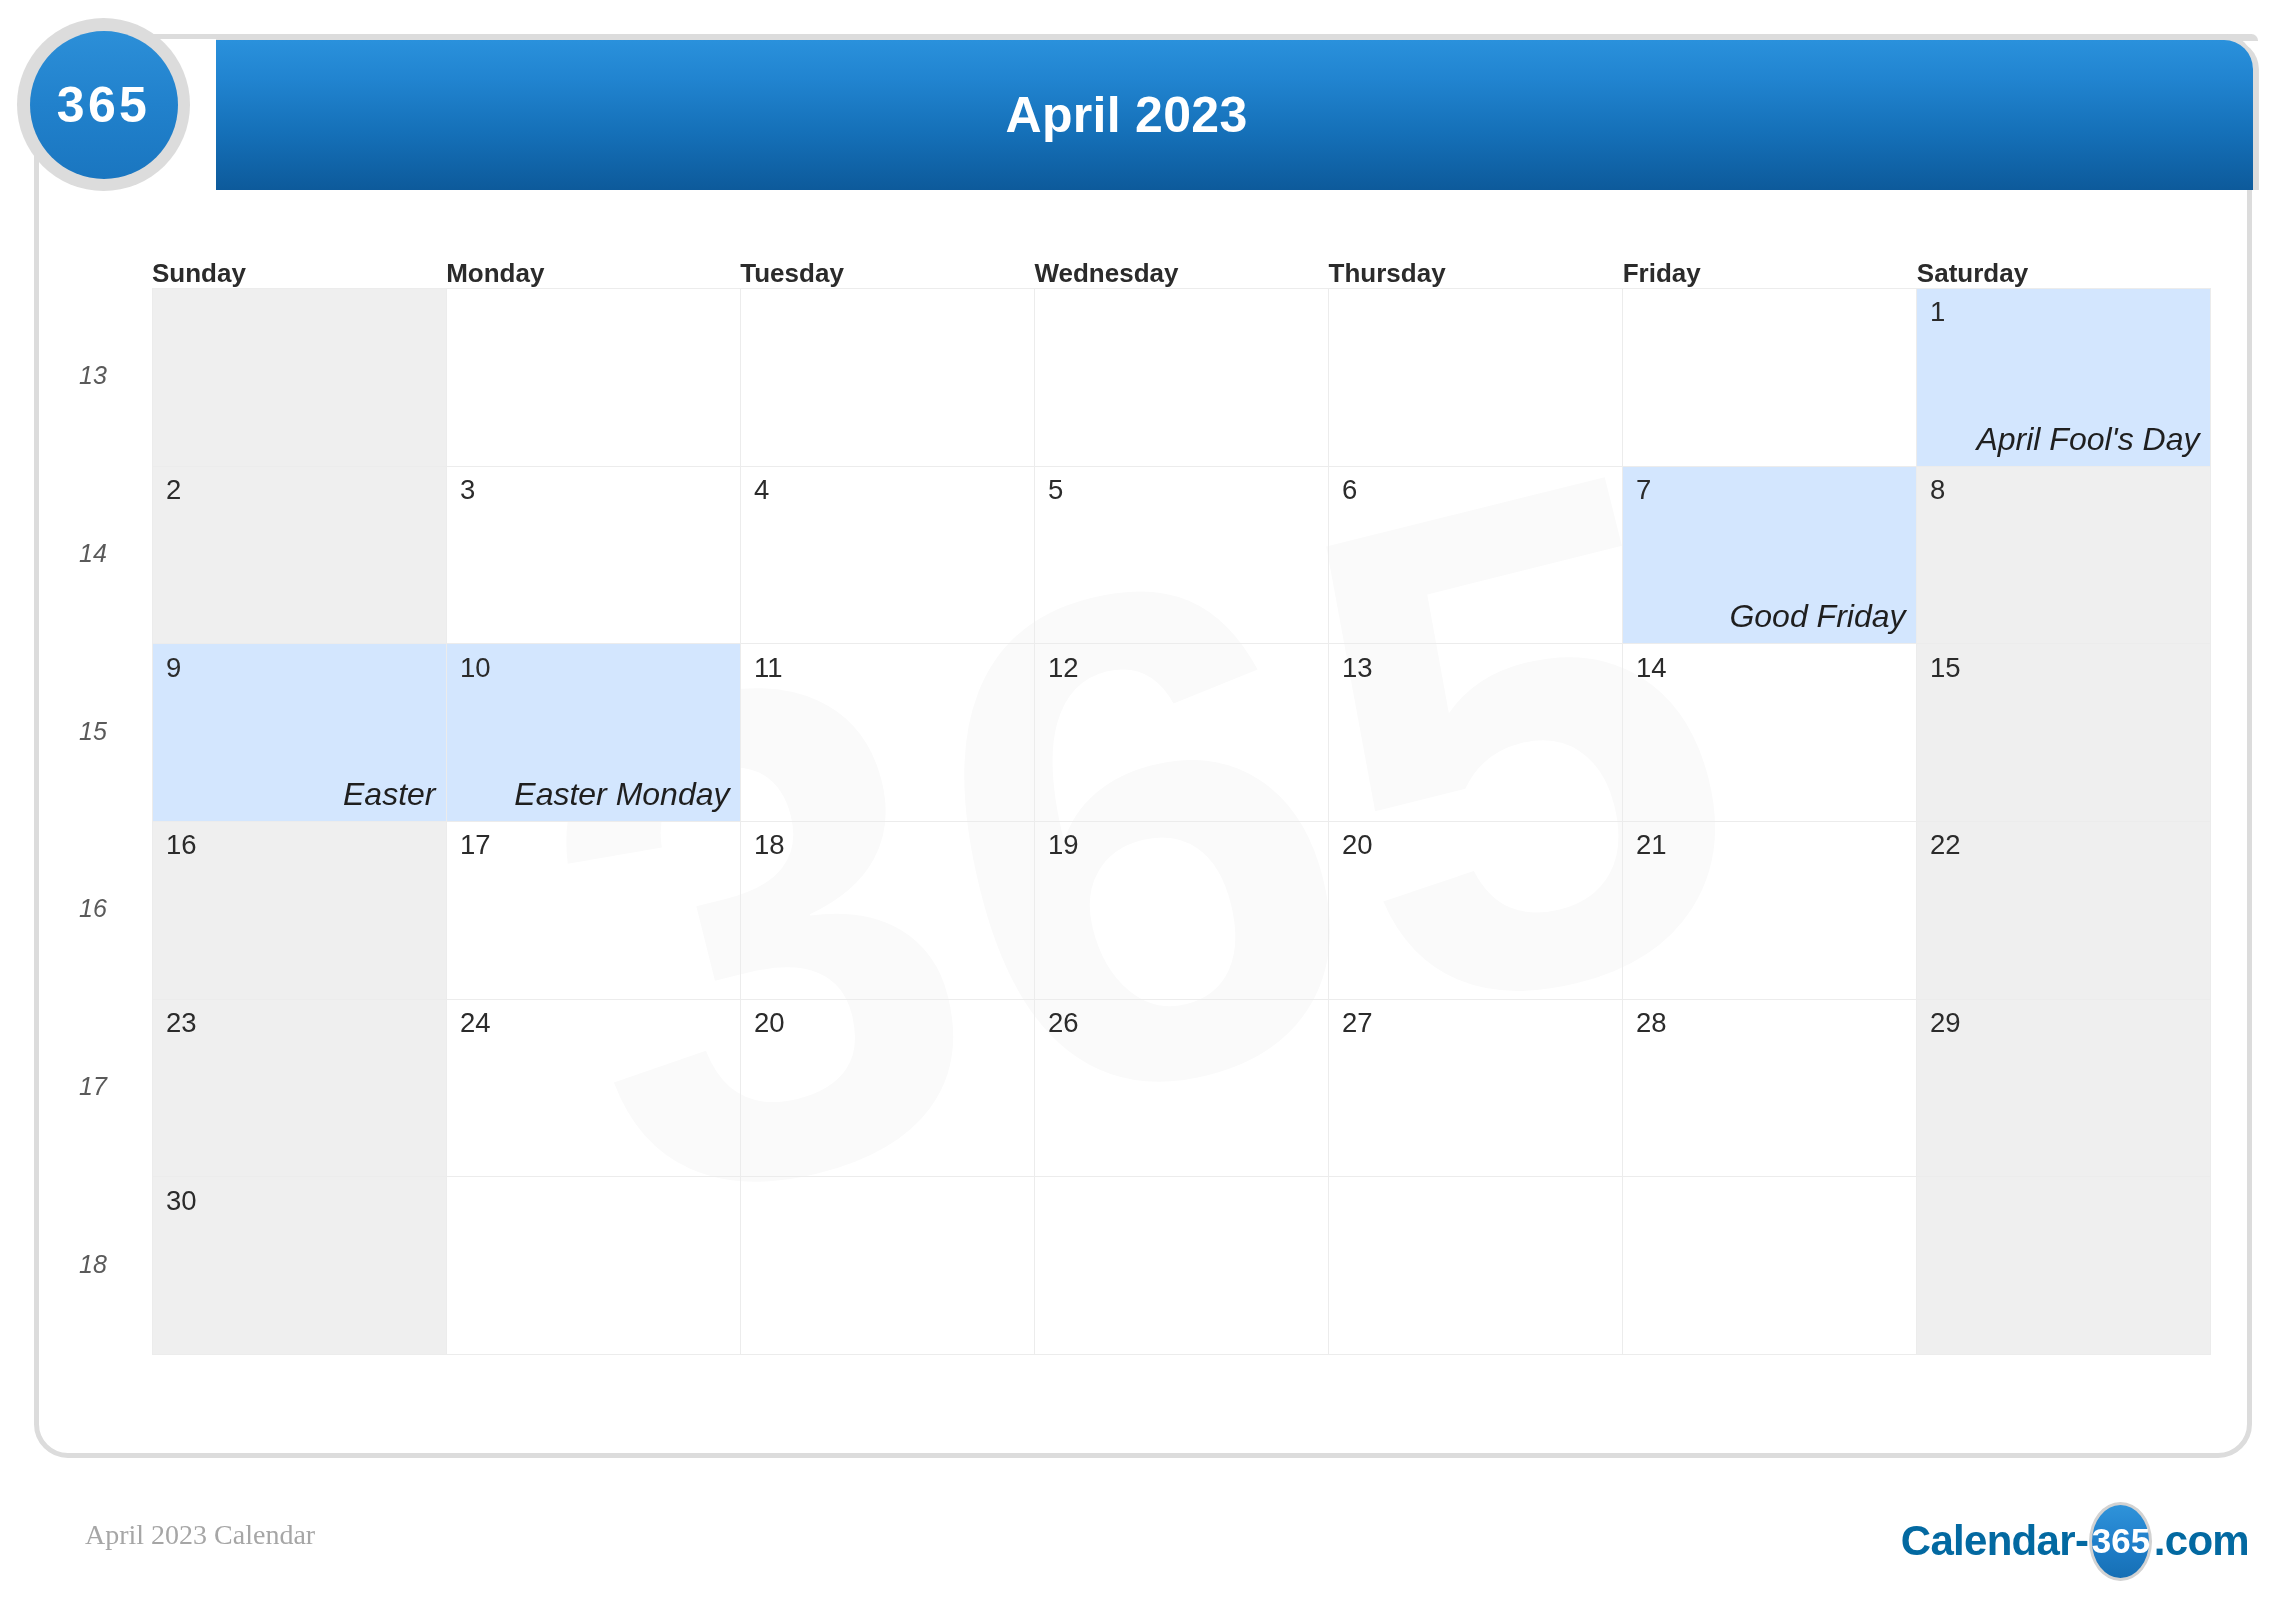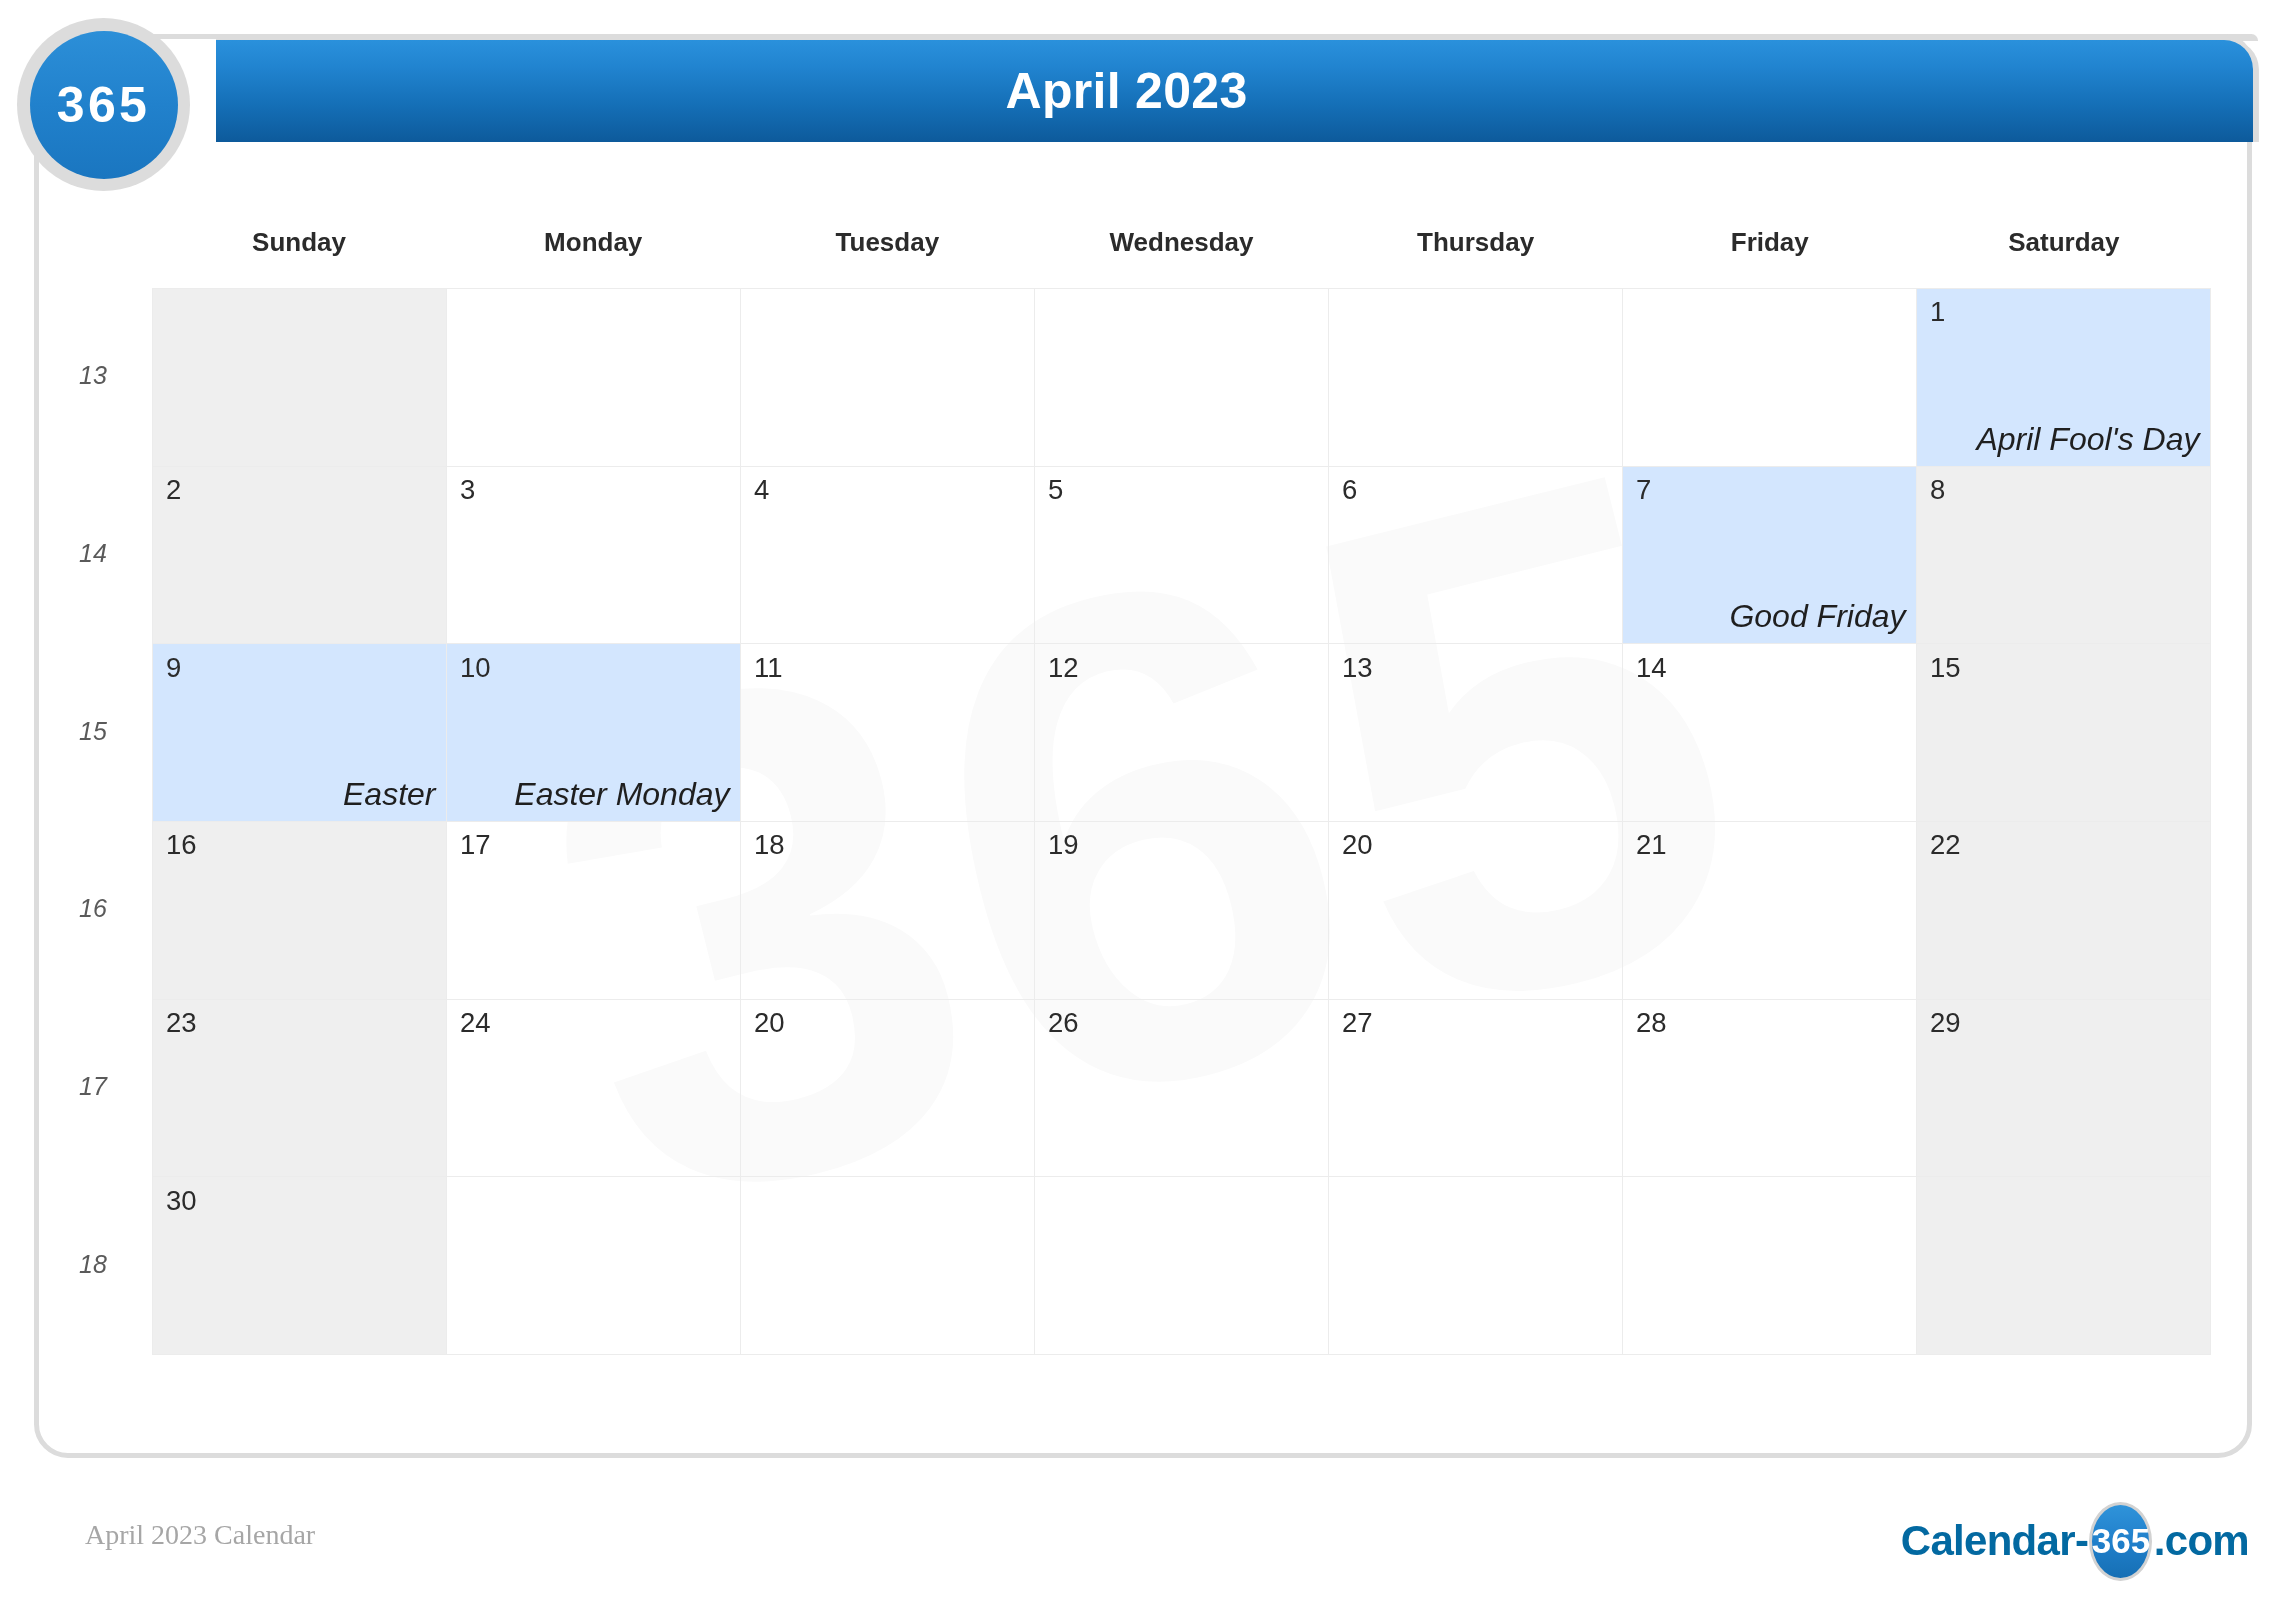--- a/index.html
+++ b/index.html
@@ -33,21 +33,21 @@
     box-sizing: border-box;
     background: #ffffff;
   }
 
   
   .header-bar {
     position: absolute;
     left: 216px;
     top: 40px;
     width: 2037px;
-    height: 102px;
+    height: 150px;
     background: linear-gradient(to bottom, #2a91dc 0%, #2184d0 26%, #1570b8 62%, #0d5a9b 100%);
     border-radius: 0 29px 0 0;
     box-shadow: 0 -5.9px 0 0 #dcdcdc, 5.9px 0 0 0 #dcdcdc;
     overflow: hidden;
   }
   .header-bar::before{
     content:"";
     position:absolute; left:0; top:0; right:0; height:5.9px;
     background:#dcdcdc;
     display:none;
@@ -160,25 +160,26 @@
     position: absolute;
     left: 118px;
     top: 31px;
     width: 2059px;
     height: 60px;
     display: flex;
     z-index: 3;
   }
   .dayname {
     flex: 1 1 0;
-    text-align: center;
+    text-align: left;
     font-size: 26px;
     font-weight: bold;
     color: #2b2b2b;
     font-family: "Liberation Sans", sans-serif;
+    margin-top: 31px;
   }
 
   
   .grid {
     position: absolute;
     left: 118px;
     top: 92px;
     width: 2059px;
     height: 1067px;
     display: grid;

